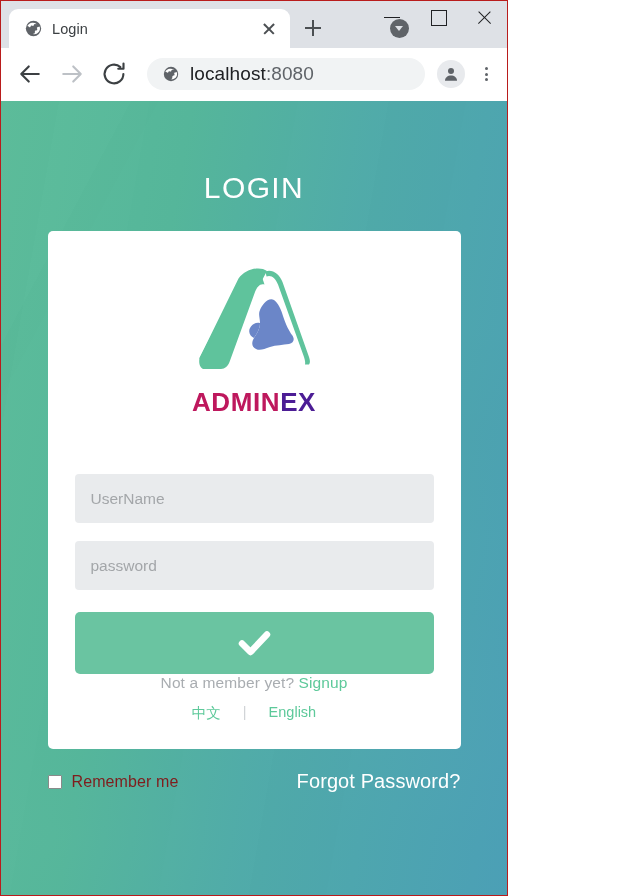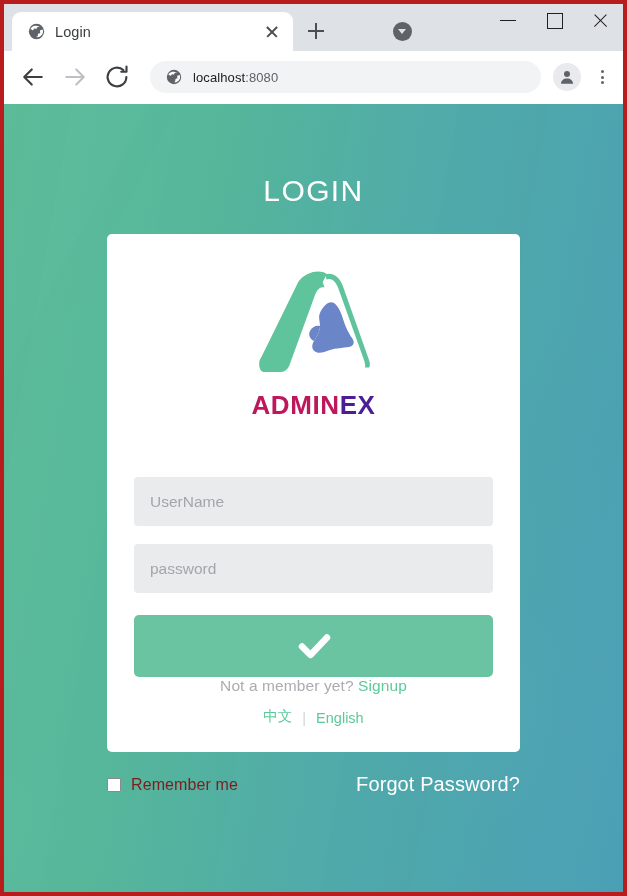--- a/index.html
+++ b/index.html
@@ -9,23 +9,23 @@
     width: 627px;
     height: 896px;
     overflow: hidden;
     font-family: "Liberation Sans", sans-serif;
     background: #ffffff;
   }
 
   
   .window {
     position: relative;
-    width: 627px;
+    width: 508px;
     height: 896px;
-    border: 4px solid #b91c1c;
+    border: 1px solid #b91c1c;
     background: #dfe1e5;
     display: flex;
     flex-direction: column;
     overflow: hidden;
   }
 
   
   .tabstrip {
     position: relative;
     height: 47px;
@@ -174,21 +174,21 @@
     border-radius: 16px;
     display: flex;
     align-items: center;
     padding: 0 16px;
     gap: 11px;
     margin: 0 12px 0 6px;
     min-width: 0;
   }
   .omnibox-icon { width: 16px; height: 16px; flex: 0 0 auto; display:block; }
   .omnibox-text {
-    font-size: 13px;
+    font-size: 19px;
     color: #202124;
     white-space: nowrap;
     overflow: hidden;
     text-overflow: ellipsis;
     letter-spacing: .1px;
   }
   .omnibox-text .port { color: #5f6368; }
 
   .avatar-btn {
     width: 28px; height: 28px;
@@ -321,22 +321,22 @@
     letter-spacing: .1px;
   }
   .signup-link {
     color: #5dc99a;
     text-decoration: none;
   }
 
   .lang-row {
     margin-top: 12px;
     display: flex;
-    align-items: flex-end;
-    gap: 10px;
+    align-items: flex-start;
+    gap: 22px;
     font-size: 14.5px;
   }
   .lang-link {
     color: #5dc99a;
     text-decoration: none;
   }
   .lang-sep {
     color: #cfd3d6;
   }
 

